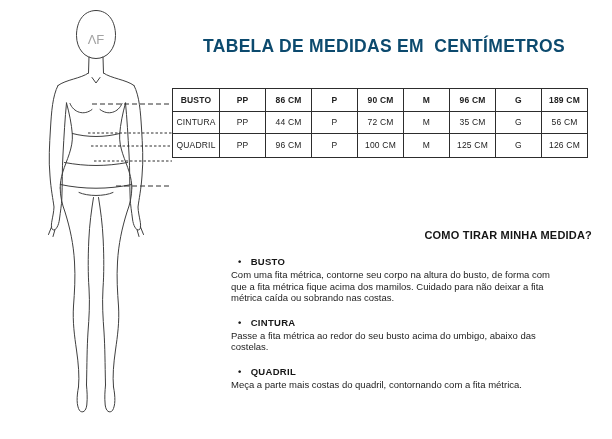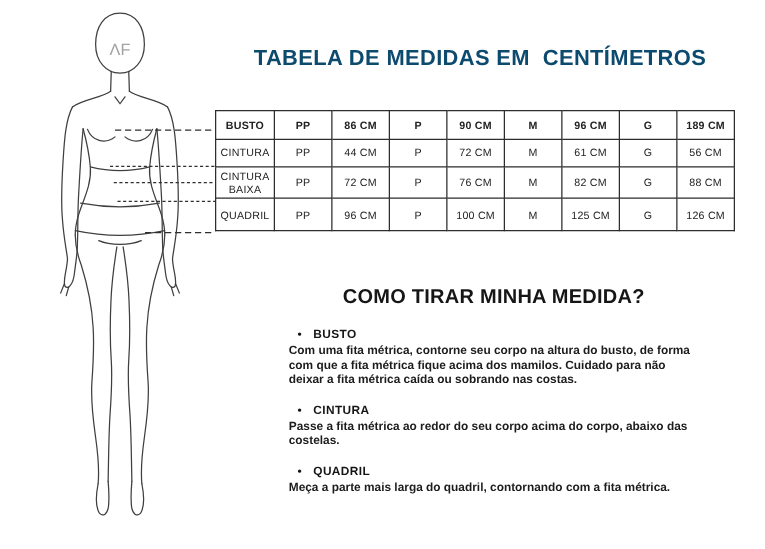--- a/index.html
+++ b/index.html
@@ -35,31 +35,31 @@
   table.size-table col.c-label { width:47px; }
   table.size-table tr:nth-child(1) td { height:23px; font-weight:700; }
   table.size-table tr:nth-child(2) td { height:22px; }
   table.size-table tr:nth-child(3) td { height:24px; }
   table.size-table tr:nth-child(4) td { height:26px; }
   table.size-table tr:nth-child(5) td { height:26px; }
 
   
   .instructions { position:absolute; left:198px; top:229px; width:394px; }
   .instructions-heading {
-    text-align:center; font-size:16px; font-weight:700;
+    text-align:right; font-size:11px; font-weight:700;
     letter-spacing:.2px; color:#161616; margin-bottom:15px;
   }
   .measure-item-label {
     margin-left:40px; font-size:9.5px; font-weight:700;
     letter-spacing:.3px; color:#161616; margin-bottom:2px;
   }
   .measure-item-label::before { content:"•"; margin-right:9px; }
   .measure-item-text {
     margin:0 0 13px 33px; width:322px;
-    font-size:9.5px; font-weight:700; line-height:11.5px; color:#1c1c1c;
+    font-size:9.5px; font-weight:400; line-height:11.5px; color:#1c1c1c;
   }
 </style>
 </head>
 <body>
 
 <svg class="figure-svg" width="172" height="439" viewBox="0 0 172 439">
   <g stroke="#3f3f3f" stroke-width="1" fill="none" stroke-linecap="round" stroke-linejoin="round">
     <path d="M96 10.5 C83 10.5 76.5 22 76.5 35.5 C76.5 49 85 58.5 96 58.5 C107 58.5 115.5 49 115.5 35.5 C115.5 22 109 10.5 96 10.5 Z"></path>
     <path d="M89 57 L88.5 73"></path>
     <path d="M103 57 L103.5 73"></path>
@@ -124,34 +124,23 @@
         <td>G</td>
         <td>189 CM</td>
       </tr>
       <tr>
         <td>CINTURA</td>
         <td>PP</td>
         <td>44 CM</td>
         <td>P</td>
         <td>72 CM</td>
         <td>M</td>
-        <td>61 CM</td>
+        <td>35 CM</td>
         <td>G</td>
         <td>56 CM</td>
-      </tr>
-      <tr>
-        <td>CINTURA BAIXA</td>
-        <td>PP</td>
-        <td>72 CM</td>
-        <td>P</td>
-        <td>76 CM</td>
-        <td>M</td>
-        <td>82 CM</td>
-        <td>G</td>
-        <td>88 CM</td>
       </tr>
       <tr>
         <td>QUADRIL</td>
         <td>PP</td>
         <td>96 CM</td>
         <td>P</td>
         <td>100 CM</td>
         <td>M</td>
         <td>125 CM</td>
         <td>G</td>
@@ -164,20 +153,20 @@
 <div class="instructions">
   <div class="instructions-heading">COMO TIRAR MINHA MEDIDA?</div>
 
   <div>
     <div class="measure-item-label">BUSTO</div>
     <p class="measure-item-text">Com uma fita métrica, contorne seu corpo na altura do busto, de forma com que a fita métrica fique acima dos mamilos. Cuidado para não deixar a fita métrica caída ou sobrando nas costas.</p>
   </div>
 
   <div>
     <div class="measure-item-label">CINTURA</div>
-    <p class="measure-item-text">Passe a fita métrica ao redor do seu corpo acima do corpo, abaixo das costelas.</p>
+    <p class="measure-item-text">Passe a fita métrica ao redor do seu busto acima do umbigo, abaixo das costelas.</p>
   </div>
 
   <div>
     <div class="measure-item-label">QUADRIL</div>
-    <p class="measure-item-text">Meça a parte mais larga do quadril, contornando com a fita métrica.</p>
+    <p class="measure-item-text">Meça a parte mais costas do quadril, contornando com a fita métrica.</p>
   </div>
 </div>
 
 </body></html>

